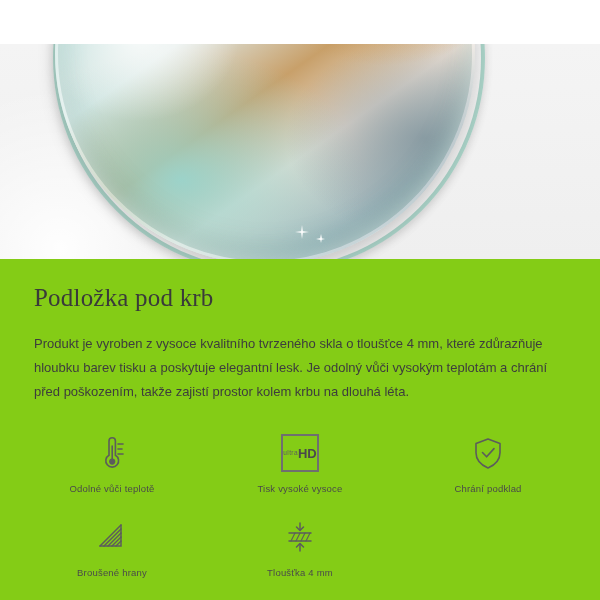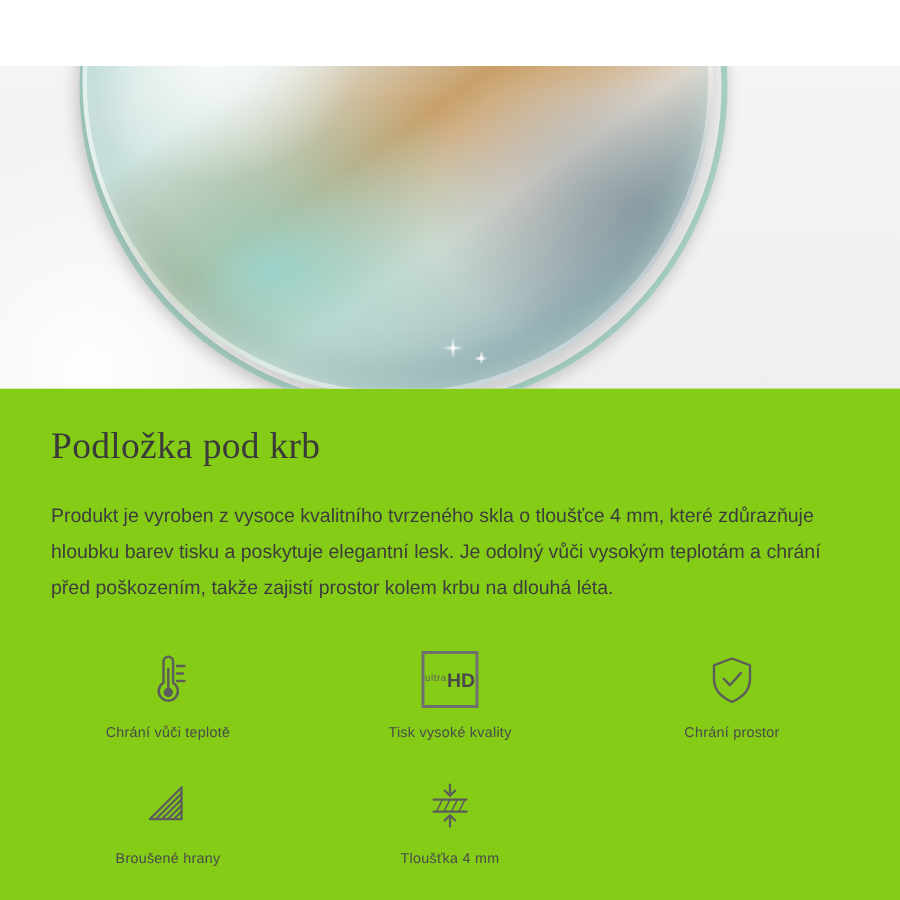--- a/index.html
+++ b/index.html
@@ -174,41 +174,41 @@
       <div class="ico">
         <svg width="42" height="42" viewBox="0 0 42 42" fill="none" stroke="#5c5c5c" stroke-width="1.6" stroke-linecap="round">
           <path d="M18 9a3.2 3.2 0 0 1 6.4 0v14.2a6.4 6.4 0 1 1-6.4 0Z"></path>
           <line x1="21.2" y1="14" x2="21.2" y2="27"></line>
           <circle cx="21.2" cy="29.6" r="3.1" fill="#5c5c5c" stroke="none"></circle>
           <line x1="27" y1="12" x2="32" y2="12"></line>
           <line x1="27" y1="17" x2="31" y2="17"></line>
           <line x1="27" y1="22" x2="32" y2="22"></line>
         </svg>
       </div>
-      <div class="cap">Chrání vůči teplotě</div>
+      <div class="cap">Odolné vůči teplotě</div>
     </div>
 
     <div class="feature">
       <div class="ico">
         <div class="hd-badge">
           <span class="u">ultra</span>
           <span class="h">HD</span>
         </div>
       </div>
-      <div class="cap">Tisk vysoké kvality</div>
+      <div class="cap">Tisk vysoké vysoce</div>
     </div>
 
     <div class="feature">
       <div class="ico">
         <svg width="42" height="42" viewBox="0 0 42 42" fill="none" stroke="#5c5c5c" stroke-width="1.6" stroke-linejoin="round" stroke-linecap="round">
           <path d="M21 7 33 11.5v9.2c0 7.3-5 12.2-12 15.3-7-3.1-12-8-12-15.3V11.5Z"></path>
           <polyline points="15.5,20.5 19.6,24.8 27,16.6"></polyline>
         </svg>
       </div>
-      <div class="cap">Chrání prostor</div>
+      <div class="cap">Chrání podklad</div>
     </div>
 
 
     <div class="feature">
       <div class="ico">
         <svg width="42" height="42" viewBox="0 0 42 42" fill="none" stroke="#5c5c5c" stroke-width="1.5" stroke-linecap="round">
           <path d="M9 30 L30 9"></path>
           <path d="M13 30 L30 13"></path>
           <path d="M17 30 L30 17"></path>
           <path d="M21 30 L30 21"></path>

